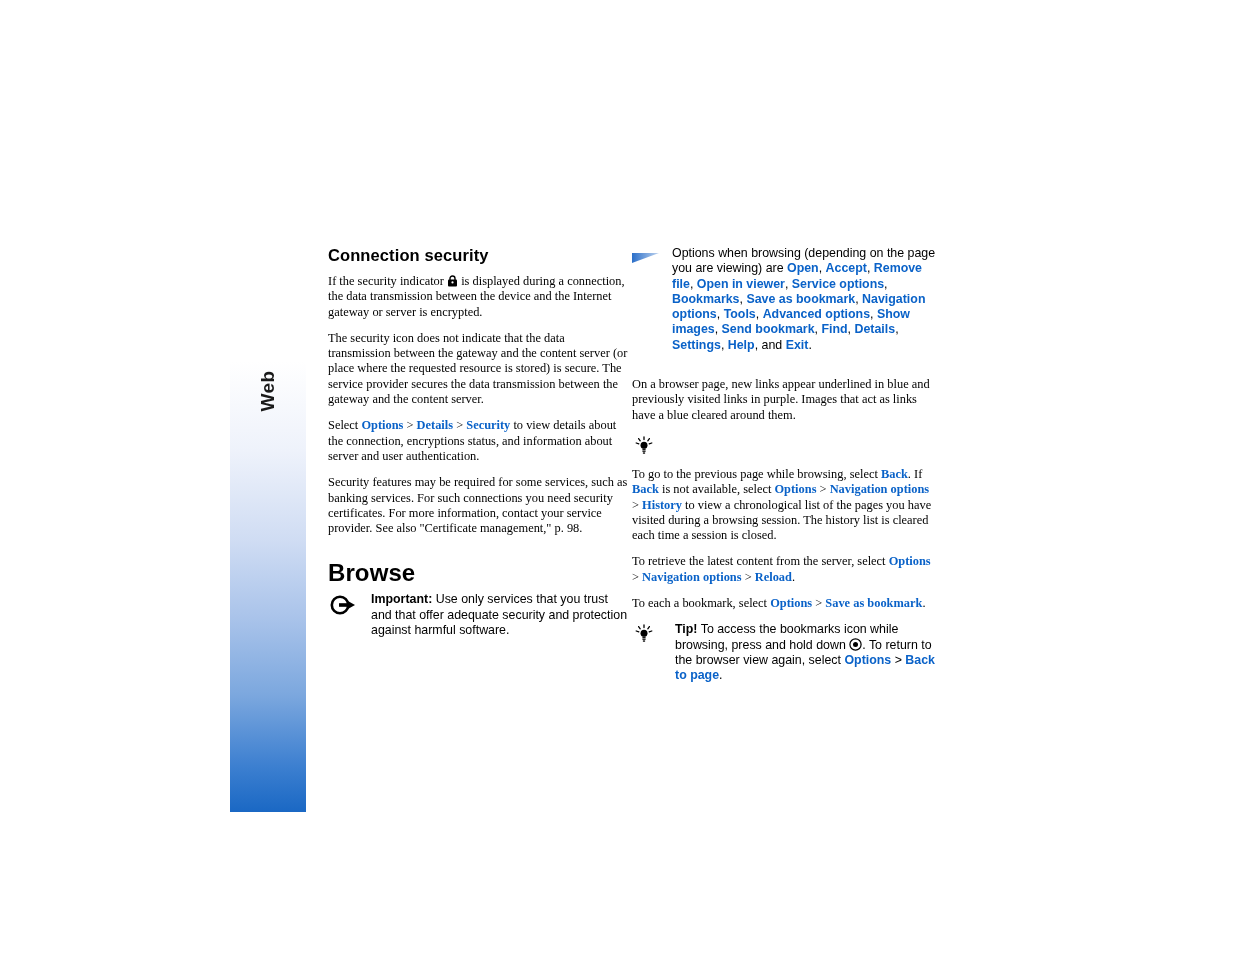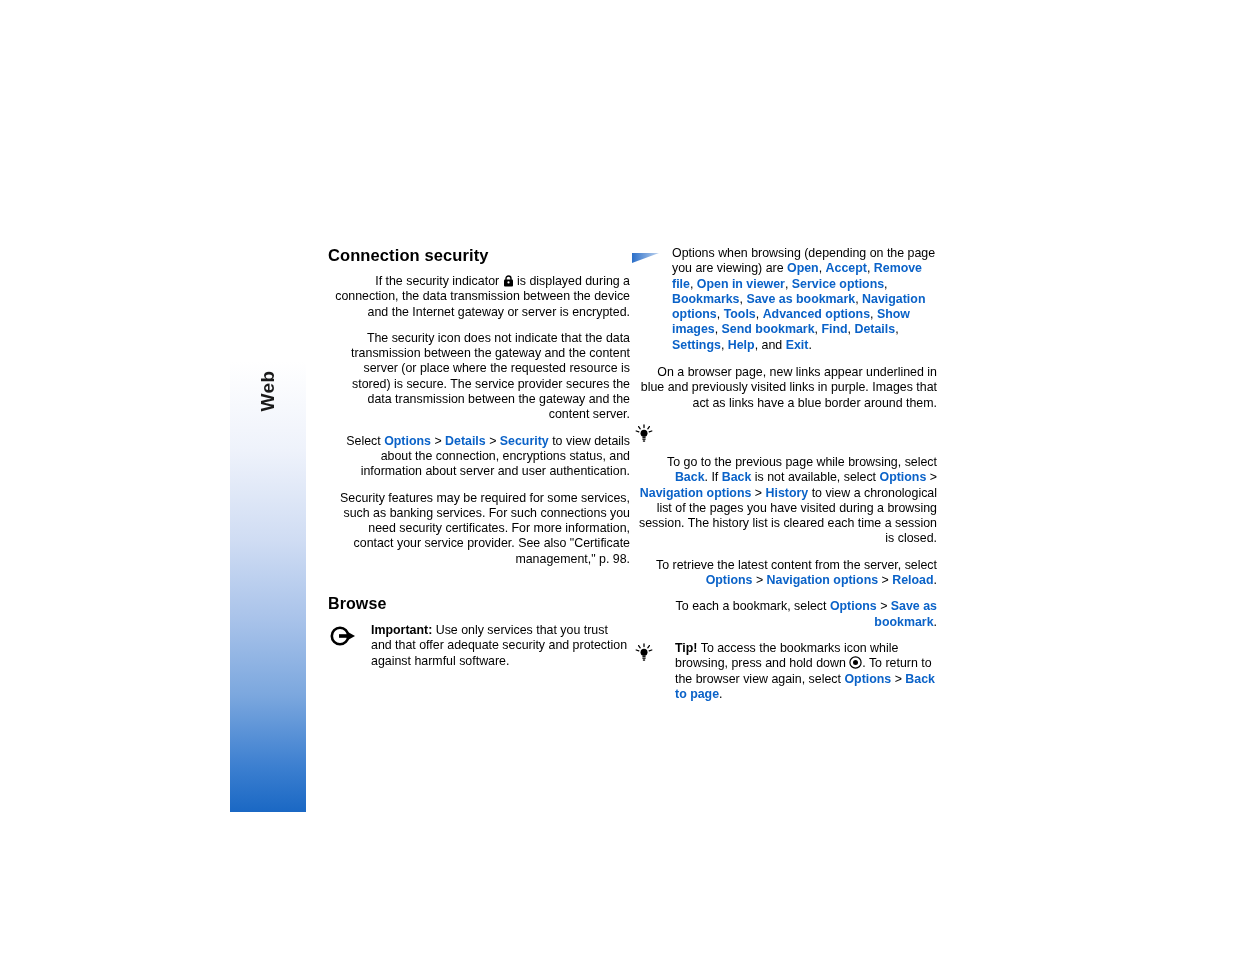--- a/index.html
+++ b/index.html
@@ -81,30 +81,31 @@
   #col-right { left: 632px; width: 305px; }
 
   h2.section-title {
     font-size: 16.5px;
     font-weight: bold;
     margin: 0 0 9px 0;
     letter-spacing: 0.1px;
     line-height: 19px;
   }
   h2.browse-title {
-    font-size: 16px;
+    font-size: 24px;
     font-weight: bold;
     margin: 26px 0 8px 0;
     letter-spacing: 0.1px;
     line-height: 22px;
   }
 
   p.para {
     margin: 0 0 11px 0;
-    text-align: right;
+    text-align: left;
+    font-family: Liberation Serif, serif;
   }
   p.para:last-child { margin-bottom: 0; }
 
   .lnk {
     color: #0a62c8;
     font-weight: bold;
   }
   .gt { color: #000; }
 
   
@@ -123,21 +124,21 @@
     display: flex;
     align-items: flex-start;
     justify-content: flex-start;
   }
   .callout .callout-body { display: block; }
   .callout-lead { font-weight: bold; }
 
   
   #note-callout {
     padding-left: 40px;
-    margin-bottom: 12px;
+    margin-bottom: 24px;
   }
   #note-callout .callout-icon { left: 0px; top: 5px; }
 
   
   .tip-callout { padding-left: 43px; }
   .tip-callout .callout-icon { left: 2px; top: 2px; }
 
   
   #important-callout { padding-left: 43px; }
   #important-callout .callout-icon { left: 2px; top: 3px; }
@@ -216,21 +217,21 @@
             </linearGradient>
           </defs>
           <path d="M0 2 L27 2 L0 12 Z" fill="url(#noteGrad)"></path>
         </svg>
       </span>
       <span class="callout-body">
         <span>Options when browsing (depending on the page you are viewing) are </span><span class="lnk">Open</span>, <span class="lnk">Accept</span>, <span class="lnk">Remove file</span>, <span class="lnk">Open in viewer</span>, <span class="lnk">Service options</span>, <span class="lnk">Bookmarks</span>, <span class="lnk">Save as bookmark</span>, <span class="lnk">Navigation options</span>, <span class="lnk">Tools</span>, <span class="lnk">Advanced options</span>, <span class="lnk">Show images</span>, <span class="lnk">Send bookmark</span>, <span class="lnk">Find</span>, <span class="lnk">Details</span>, <span class="lnk">Settings</span>, <span class="lnk">Help</span><span>, and </span><span class="lnk">Exit</span><span>.</span>
       </span>
     </div>
 
-    <p class="para">On a browser page, new links appear underlined in blue and previously visited links in purple. Images that act as links have a blue border around them.</p>
+    <p class="para">On a browser page, new links appear underlined in blue and previously visited links in purple. Images that act as links have a blue cleared around them.</p>
 
 
     <div class="callout tip-callout">
       <span class="callout-icon">
         <svg width="20" height="20" viewBox="0 0 20 20">
           <g stroke="#000" stroke-width="1.3" stroke-linecap="round">
             <line x1="10" y1="1" x2="10" y2="3.6"></line>
             <line x1="4.6" y1="2.6" x2="6.2" y2="4.8"></line>
             <line x1="15.4" y1="2.6" x2="13.8" y2="4.8"></line>
             <line x1="2.2" y1="7" x2="4.8" y2="7.8"></line>

